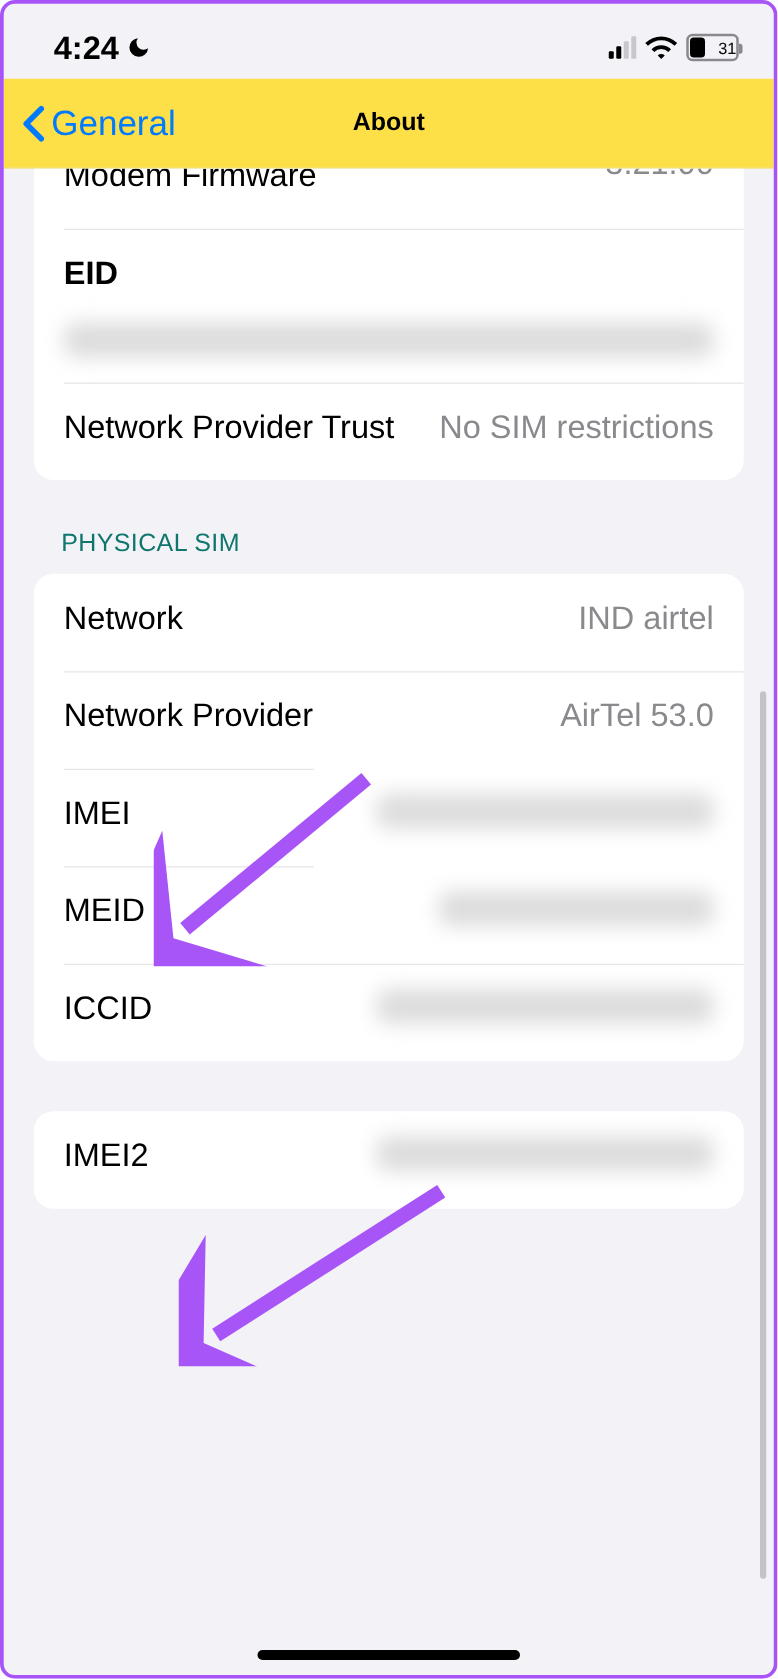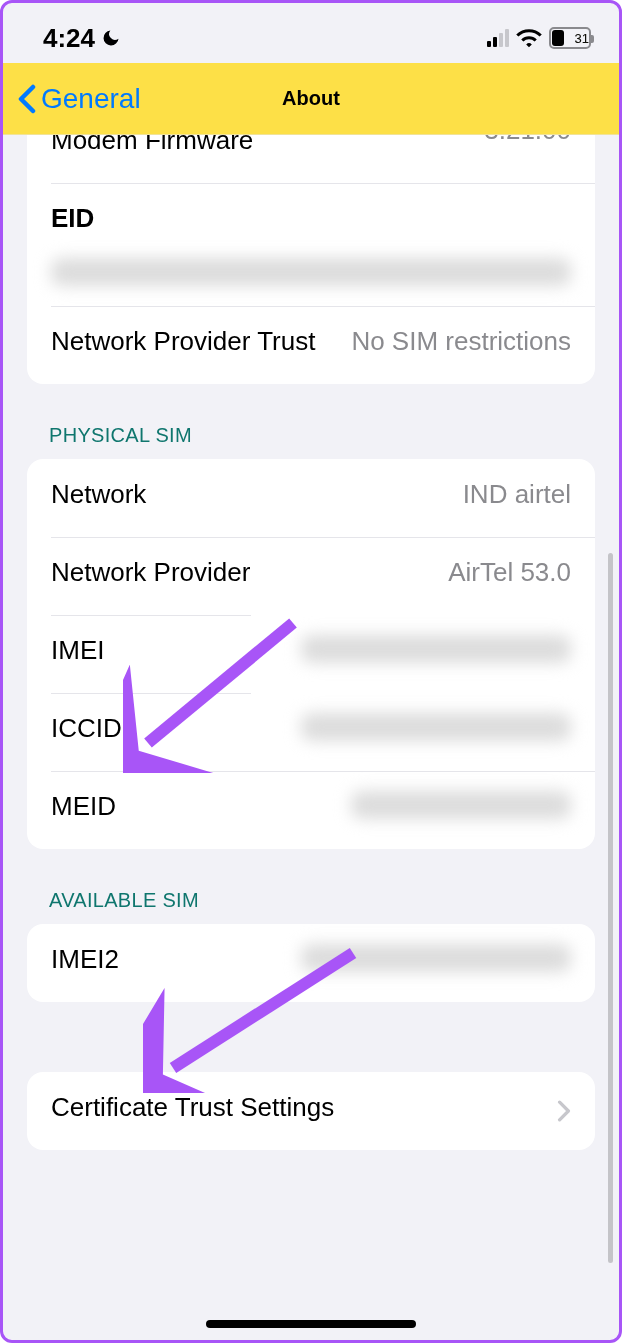--- a/index.html
+++ b/index.html
@@ -278,49 +278,38 @@
         </div>
         <div class="row short-divider">
           <span class="row-label">Network Provider</span>
           <span class="row-value">AirTel 53.0</span>
         </div>
         <div class="row short-divider">
           <span class="row-label">IMEI</span>
           <div class="blur-box blur-right"></div>
         </div>
         <div class="row">
+          <span class="row-label">MEID</span>
+          <div class="blur-box blur-right-s"></div>
+        </div>
+        <div class="row">
           <span class="row-label">ICCID</span>
           <div class="blur-box blur-right"></div>
         </div>
-        <div class="row">
-          <span class="row-label">MEID</span>
-          <div class="blur-box blur-right-s"></div>
-        </div>
-      </div>
-
-      <div class="section-header">AVAILABLE SIM</div>
+      </div>
+
       <div class="group">
         <div class="row">
           <span class="row-label">IMEI2</span>
           <div class="blur-box blur-right"></div>
         </div>
       </div>
 
       <div style="height:30px"></div>
 
-      <div class="group">
-        <div class="row with-chevron">
-          <span class="row-label">Certificate Trust Settings</span>
-          <div class="row-right">
-            <svg class="chevron" viewBox="0 0 12 20" fill="none" stroke="#c7c7cc" stroke-width="3" stroke-linecap="round" stroke-linejoin="round">
-              <polyline points="2,2 10,10 2,18"></polyline>
-            </svg>
-          </div>
-        </div>
-      </div>
 
     </div>
   </div>
 
   <svg class="arrow" style="left:120px; top:610px; width:180px; height:160px;" viewBox="0 0 180 160">
     <defs>
       <marker id="ah1" markerWidth="12" markerHeight="12" refX="3" refY="6" orient="auto">
         <path d="M0,0 L12,6 L0,12 L4,6 Z" fill="#a855f7"></path>
       </marker>
     </defs>

